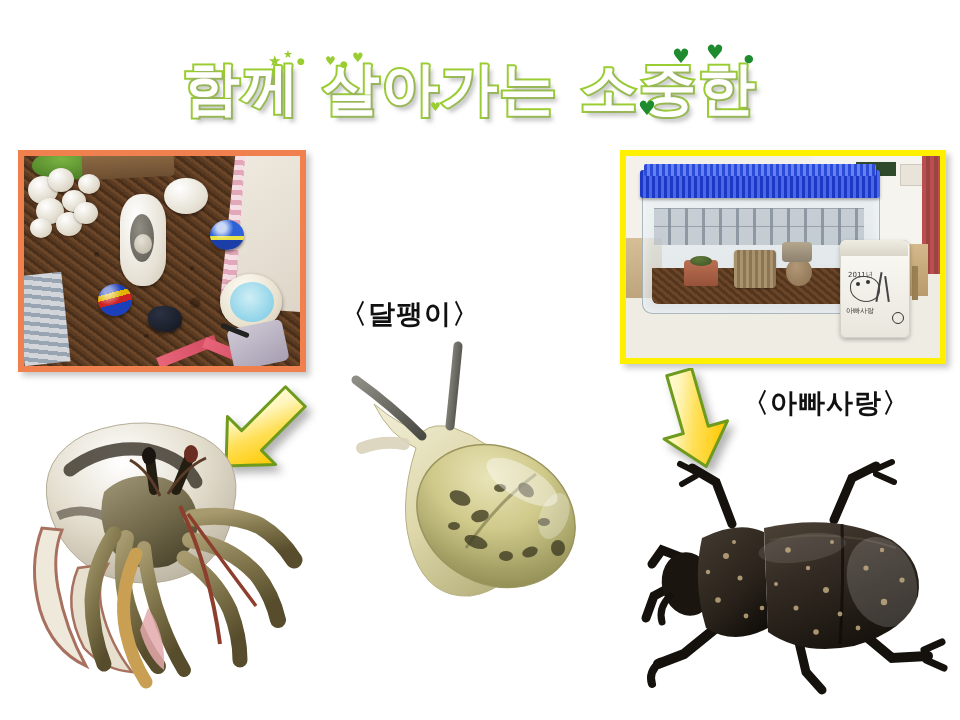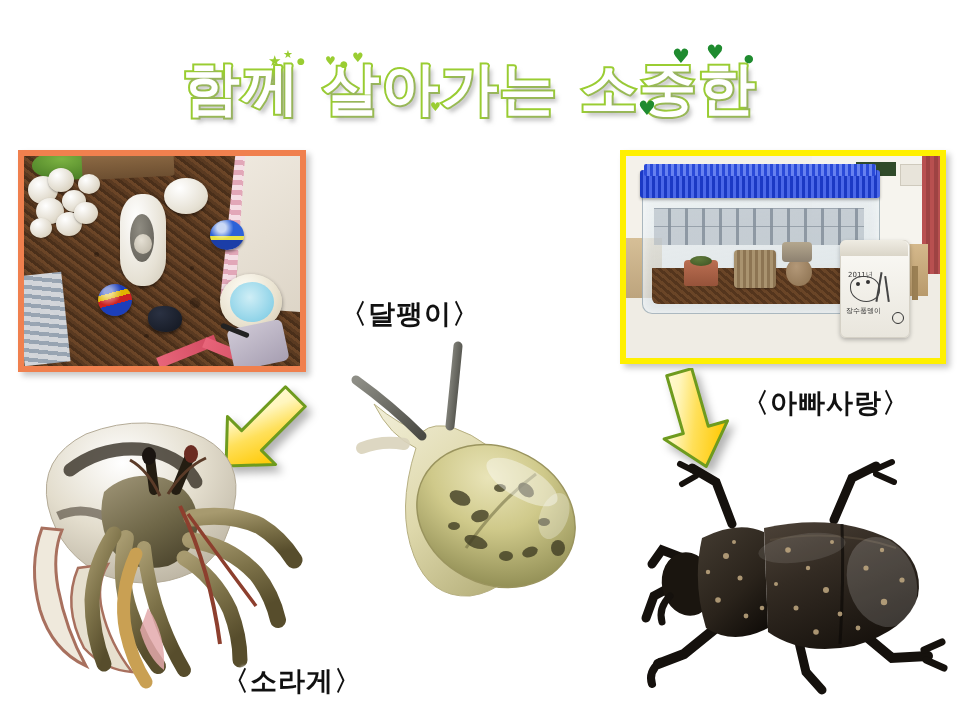--- a/index.html
+++ b/index.html
@@ -272,21 +272,21 @@
 
       <div class="jar" style="left:214px;top:84px;width:68px;height:96px;"></div>
       <div style="position:absolute;left:214px;top:84px;width:68px;height:16px;border-radius:6px 6px 0 0;
                   background:linear-gradient(180deg,#efece3,#dad5c8);"></div>
       <div class="jar-label" style="left:222px;top:116px;width:56px;">2011년</div>
       <div class="scribble" style="left:224px;top:120px;width:28px;height:24px;"></div>
       <div style="position:absolute;left:230px;top:126px;width:4px;height:4px;border-radius:50%;background:#333;"></div>
       <div style="position:absolute;left:240px;top:124px;width:4px;height:4px;border-radius:50%;background:#333;"></div>
       <div style="position:absolute;left:252px;top:116px;width:2px;height:30px;background:#444;transform:rotate(10deg);"></div>
       <div style="position:absolute;left:260px;top:120px;width:2px;height:26px;background:#444;transform:rotate(-8deg);"></div>
-      <div class="jar-label" style="left:220px;top:152px;width:60px;">장수풍뎅이</div>
+      <div class="jar-label" style="left:220px;top:152px;width:60px;">아빠사랑</div>
       <div style="position:absolute;left:266px;top:156px;width:10px;height:10px;border-radius:50%;
                   border:1px solid #333;"></div>
     </div>
   </div>
 
   <svg class="arrow" id="arrow-left" style="left:206px;top:378px;" width="108" height="108" viewBox="0 0 108 108">
     <defs>
       <linearGradient id="gradL" x1="0" y1="0" x2="1" y2="0.6">
         <stop offset="0%" stop-color="#FFFFF0"></stop>
         <stop offset="38%" stop-color="#FFF6BD"></stop>
@@ -476,15 +476,14 @@
         <circle cx="132" cy="176" r="2.3"></circle>
       <circle cx="272" cy="148" r="2.6"></circle>
         <circle cx="202" cy="110" r="2"></circle>
     </g>
 
     <path d="M40 164 Q28 176 32 190" stroke="#15110d" stroke-width="7" fill="none" stroke-linecap="round"></path>
   </svg>
 
   <div class="caption" id="caption-snail">〈달팽이〉</div>
   <div class="caption" id="caption-beetle">〈아빠사랑〉</div>
-  <div class="caption" id="caption-hermit">〈소라게〉</div>
 
 </div>
 
 </body></html>

